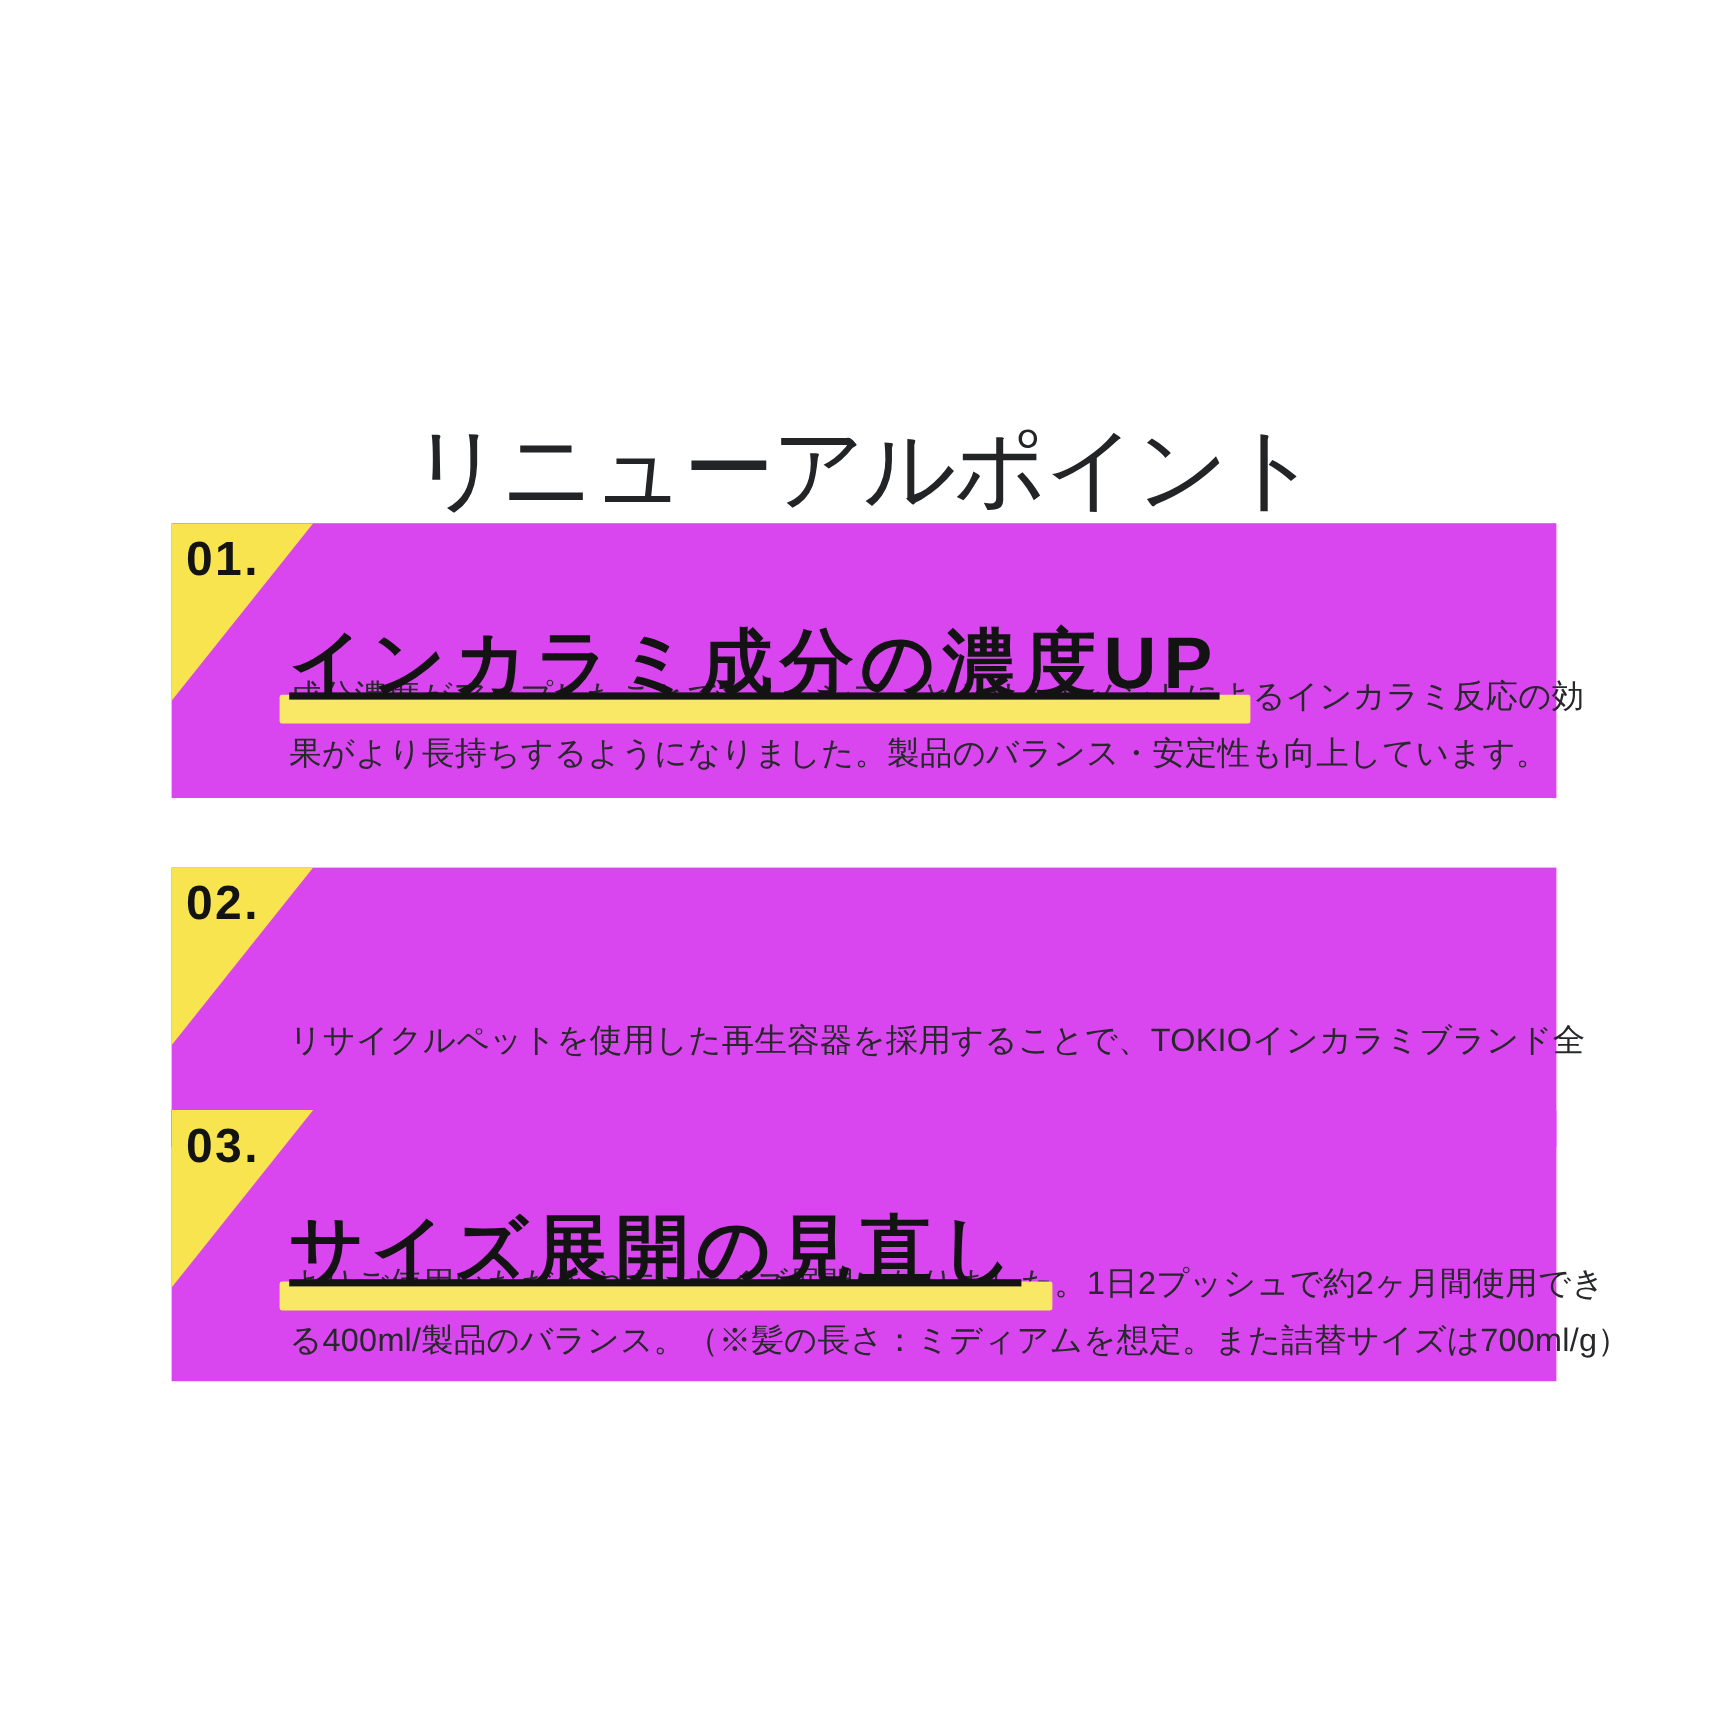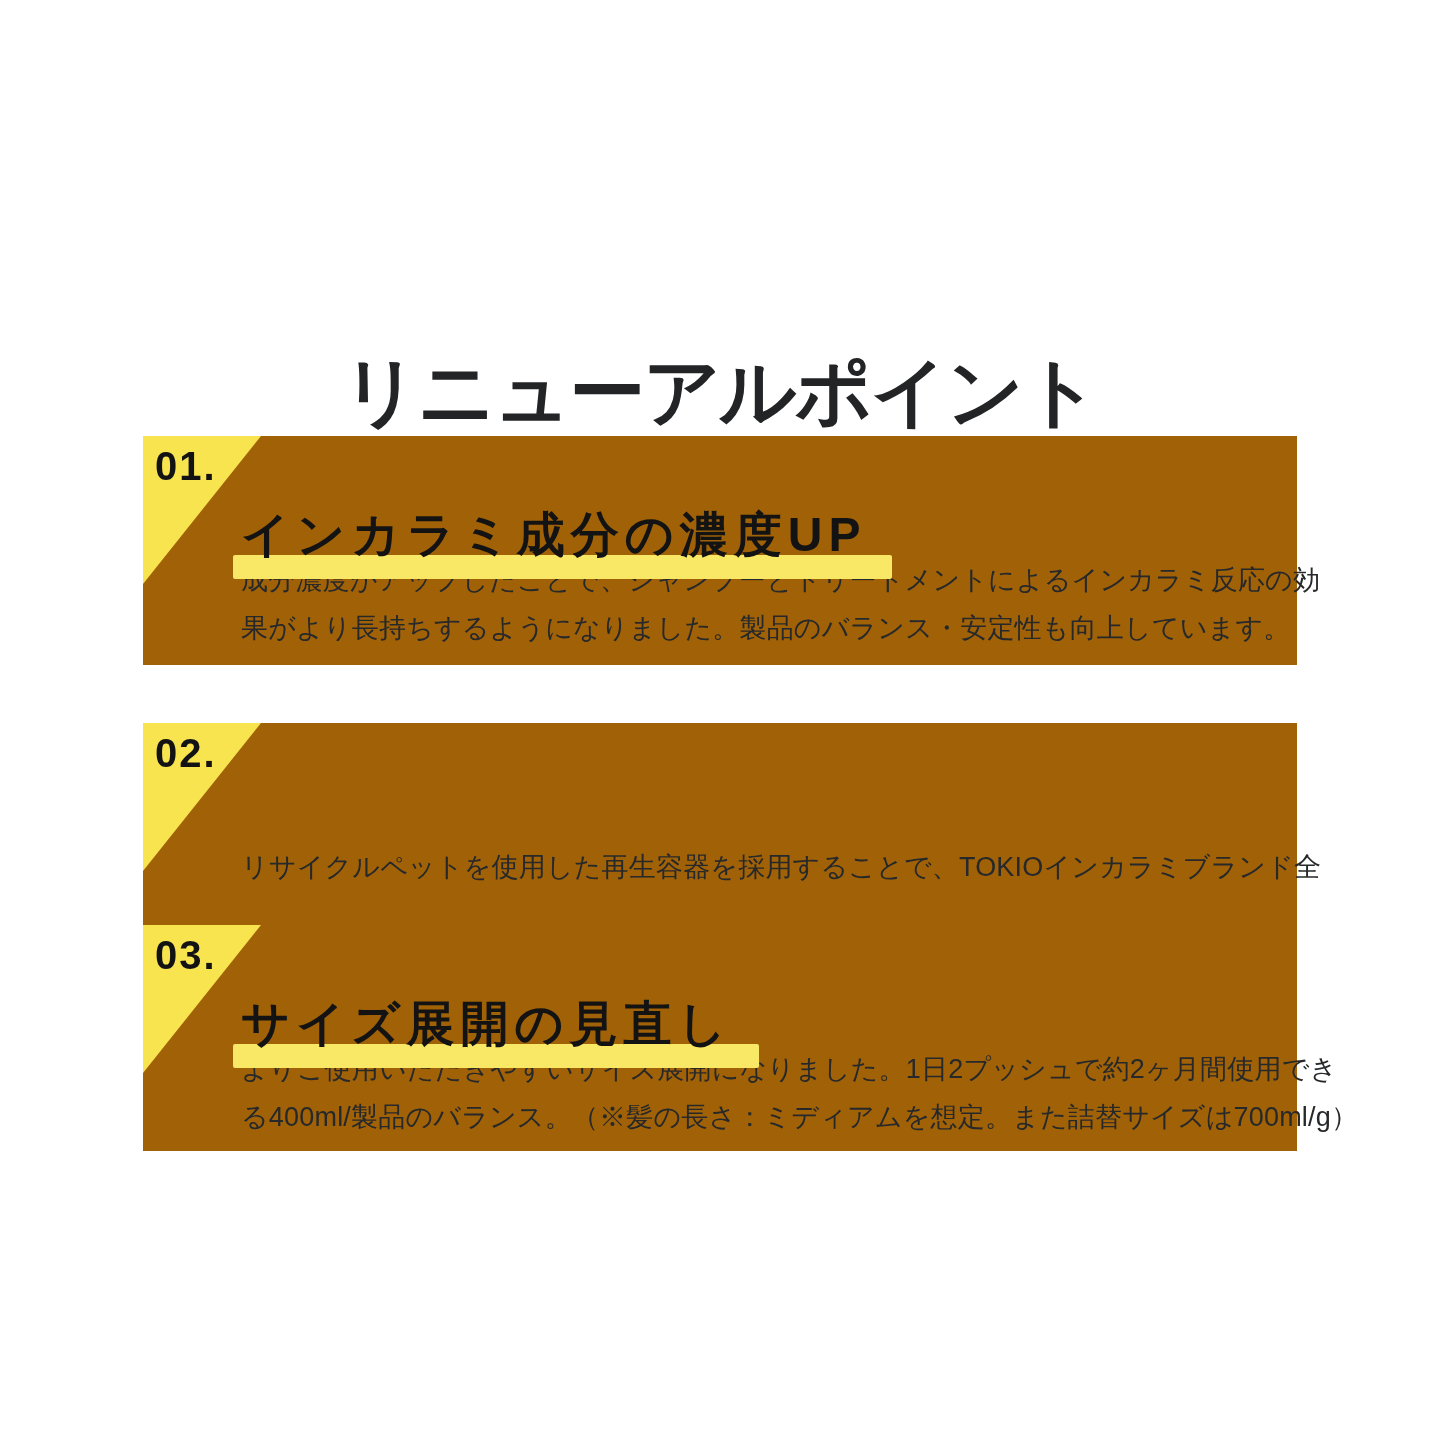--- a/index.html
+++ b/index.html
@@ -10,30 +10,30 @@
     color:#1d1f21;
     position:relative;
     overflow:hidden;
   }
   .page-title{
     position:absolute;
     left:0; top:303px;
     width:1440px;
     text-align:center;
     font-size:76px;
-    font-weight:700;
+    font-weight:400;
     letter-spacing:-2px;
     line-height:1;
     color:#222426;
   }
   .card{
     position:absolute;
     left:143px;
     width:1154px;
-    background:#a16207;
+    background:#d946ef;
   }
   .card-1{ top:436px; height:229px; }
   .card-2{ top:679px; height:233px;margin-top:44px; }
   .card-3{ top:925px; height:226px;text-align:center; }
   .corner-triangle{
     position:absolute;
     left:0; top:0;
     width:118px; height:148px;
     background:#f8e44e;
     clip-path:polygon(0 0, 100% 0, 0 100%);
@@ -44,27 +44,28 @@
     font-size:40px;
     font-weight:700;
     letter-spacing:2px;
     line-height:1;
     color:#131313;
   }
   .section-heading{
     position:absolute;
     left:98px; top:35px;
     display:inline-block;
-    font-size:48px;
+    font-size:61px;
     font-weight:800;
     letter-spacing:6px;
     line-height:1;
     color:#131313;
     z-index:1;
     white-space:nowrap;
+    text-decoration:underline;
   }
   .section-heading::after{
     content:"";
     position:absolute;
     left:-8px;
     right:-26px;
     bottom:-20px;
     height:24px;
     background:#f9e766;
     border-radius:2px;

